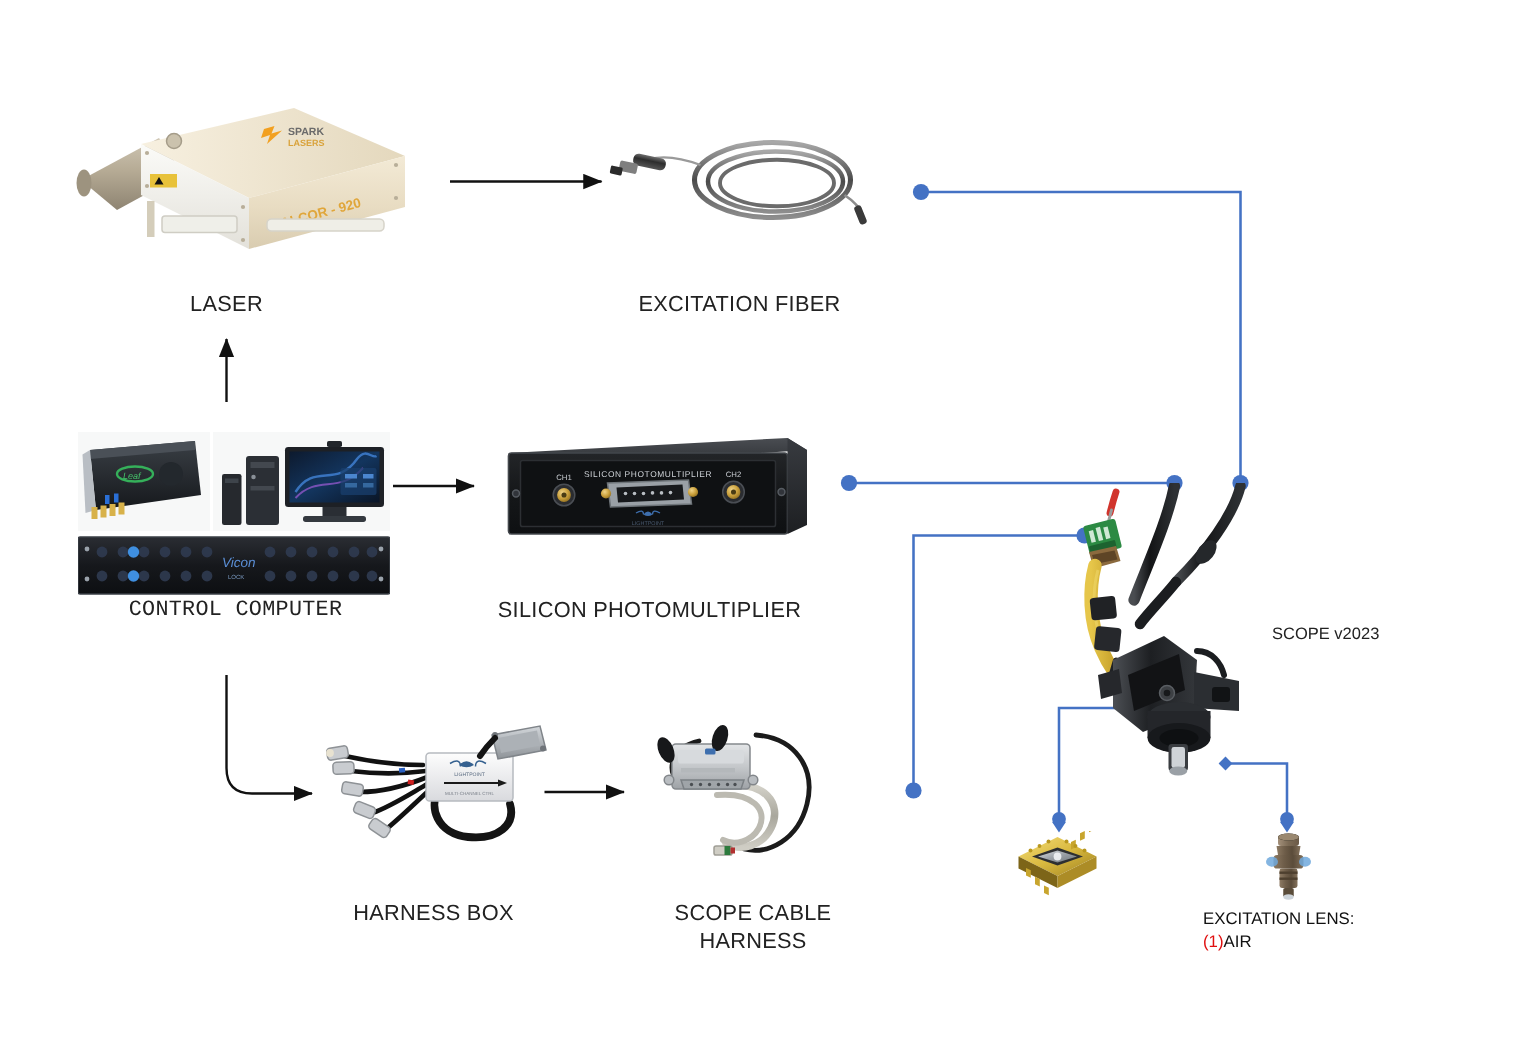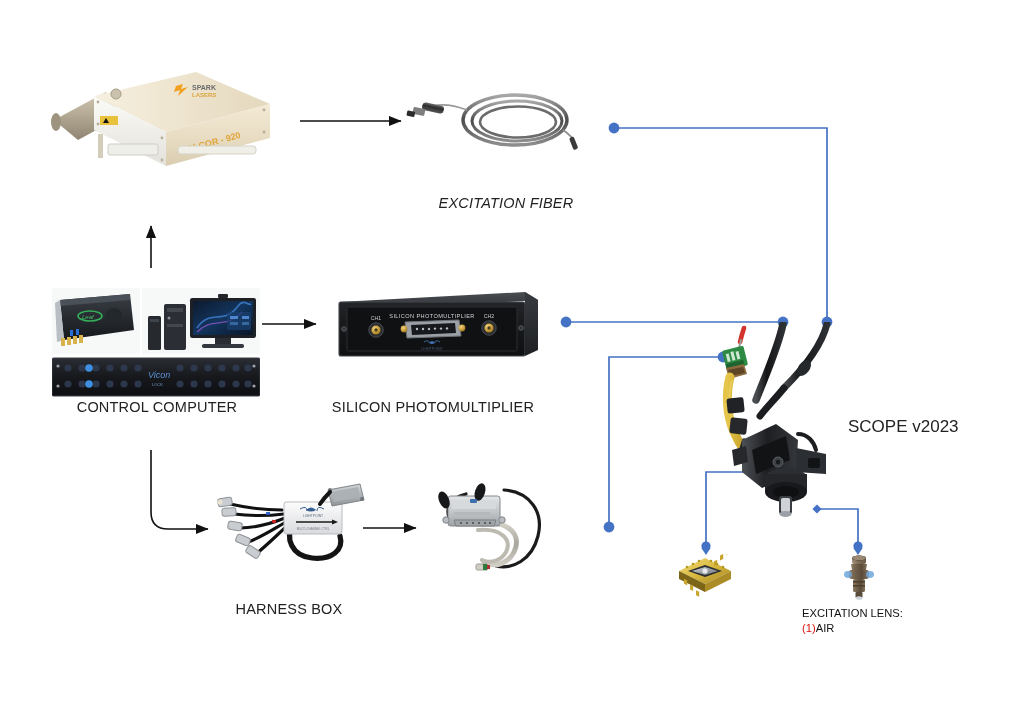--- a/index.html
+++ b/index.html
@@ -10,21 +10,21 @@
     color:#1a1a1a;
   }
   #stage{position:absolute;left:0;top:0;width:1024px;height:709px;}
   .node{position:absolute;}
   .caption{
     position:absolute;text-align:center;font-size:14.5px;
     letter-spacing:.2px;line-height:1.28;color:#222;white-space:pre-line;
   }
   .annot{position:absolute;font-size:11.2px;line-height:1.3;color:#111;}
   .annot .num{color:#e01010;}
-  .scope-label{position:absolute;font-size:17px;color:#222;}
+  .scope-label{position:absolute;font-size:11px;color:#222;}
   svg.layer{position:absolute;left:0;top:0;width:1024px;height:709px;overflow:visible;}
   svg.layer.back{z-index:1}
   .node{z-index:3}
   .caption,.annot,.scope-label{z-index:5}
 </style>
 </head>
 <body>
 
 <div id="stage">
 
@@ -115,20 +115,21 @@
         <circle cx="50" cy="44" r="1.4"></circle>
           <circle cx="50" cy="66" r="1.4"></circle>
         <circle cx="114" cy="80" r="1.4"></circle>
           <circle cx="114" cy="102" r="1.4"></circle>
         <circle cx="216" cy="52" r="1.4"></circle>
           <circle cx="216" cy="74" r="1.4"></circle>
       </g>
       <rect x="50" y="76" width="5" height="24" fill="#d4cdba"></rect>
     </svg>
   </div>
+  <div class="caption" style="left:61px;top:194px;width:180px;">LASER</div>
 
   <div class="node" style="left:405px;top:88px;width:195px;height:70px;">
     <svg width="195" height="70" viewBox="0 0 195 70">
       <defs>
         <linearGradient id="fibConn" x1="0" y1="0" x2="0" y2="1">
           <stop offset="0" stop-color="#6e6e6e"></stop>
             <stop offset=".4" stop-color="#2d2d2d"></stop>
             <stop offset="1" stop-color="#555"></stop>
         </linearGradient>
         <linearGradient id="fibCab" x1="0" y1="0" x2="0" y2="1">
@@ -145,21 +146,21 @@
       <path d="M62,22 C46,16 36,16 28,18" fill="none" stroke="#9a9a9a" stroke-width="1.6"></path>
 
       <rect x="17" y="16" width="22" height="8" rx="3.4" transform="rotate(12 28 20)" fill="url(#fibConn)"></rect>
       <rect x="8" y="20" width="12" height="7" rx="1.4" transform="rotate(12 14 23)" fill="#7f7f7f"></rect>
       <rect x="2" y="23" width="8" height="5.4" rx="1" transform="rotate(12 6 25)" fill="#2b2b2b"></rect>
 
       <path d="M158,42 C164,46 168,50 170,55" fill="none" stroke="#8d8d8d" stroke-width="1.8"></path>
       <rect x="166" y="49" width="5" height="13" rx="2" transform="rotate(-22 168 55)" fill="#3a3a3a"></rect>
     </svg>
   </div>
-  <div class="caption" style="left:416px;top:194px;width:180px;font-style:italic;">EXCITATION FIBER</div>
+  <div class="caption" style="left:403px;top:194px;width:180px;">EXCITATION FIBER</div>
 
   <div class="node" style="left:52px;top:286px;width:208px;height:118px;">
     <svg width="208" height="118" viewBox="0 0 208 118">
       <defs>
         <linearGradient id="gpu" x1="0" y1="0" x2="0" y2="1">
           <stop offset="0" stop-color="#3a3f45"></stop>
             <stop offset="1" stop-color="#15181c"></stop>
         </linearGradient>
         <linearGradient id="scr" x1="0" y1="0" x2="1" y2="1">
           <stop offset="0" stop-color="#0d1a2e"></stop>
@@ -250,21 +251,21 @@
       <text x="96" y="92" font-family="Liberation Sans, sans-serif" font-size="9" font-style="italic" fill="#5b8fd6">Vicon</text>
       <text x="100" y="100" font-family="Liberation Sans, sans-serif" font-size="4" fill="#7c9cc4">LOCK</text>
       <g fill="#9aa2ab">
         <circle cx="6" cy="80" r="1.6"></circle>
           <circle cx="6" cy="100" r="1.6"></circle>
         <circle cx="202" cy="80" r="1.6"></circle>
           <circle cx="202" cy="100" r="1.6"></circle>
       </g>
     </svg>
   </div>
-  <div class="caption" style="left:62px;top:398px;width:190px;">CONTROL COMPUTER</div>
+  <div class="caption" style="left:62px;top:398px;width:190px;font-family:Liberation Mono, monospace;">CONTROL COMPUTER</div>
 
   <div class="node" style="left:325px;top:288px;width:215px;height:80px;">
     <svg width="215" height="80" viewBox="0 0 215 80">
       <defs>
         <linearGradient id="spmTop" x1="0" y1="0" x2="0" y2="1">
           <stop offset="0" stop-color="#4a4d52"></stop>
             <stop offset="1" stop-color="#2a2d31"></stop>
         </linearGradient>
         <linearGradient id="spmFace" x1="0" y1="0" x2="0" y2="1">
           <stop offset="0" stop-color="#232528"></stop>
@@ -419,20 +420,22 @@
 
       <ellipse cx="18" cy="22" rx="5" ry="9" transform="rotate(-22 18 22)" fill="#17181a"></ellipse>
       <ellipse cx="54" cy="14" rx="5" ry="9" transform="rotate(18 54 14)" fill="#17181a"></ellipse>
       <rect x="44" y="21" width="7" height="4" rx="1" fill="#3e6fae"></rect>
 
       <rect x="50" y="86" width="12" height="6" rx="1.4" fill="#cfcdc4" stroke="#a09e96"></rect>
       <rect x="57" y="86" width="4" height="6" fill="#2d7a3d"></rect>
       <rect x="61" y="87" width="3" height="4" fill="#b23030"></rect>
     </svg>
   </div>
+  <div class="caption" style="left:427px;top:600px;width:150px;">SCOPE CABLE
+HARNESS</div>
 
   <div class="node" style="left:700px;top:322px;width:150px;height:200px;">
     <svg width="150" height="200" viewBox="0 0 150 200">
       <defs>
         <linearGradient id="blkBody" x1="0" y1="0" x2="1" y2="0">
           <stop offset="0" stop-color="#4c4f54"></stop>
             <stop offset=".45" stop-color="#1d1f22"></stop>
             <stop offset="1" stop-color="#34373b"></stop>
         </linearGradient>
         <linearGradient id="yel" x1="0" y1="0" x2="1" y2="0">

